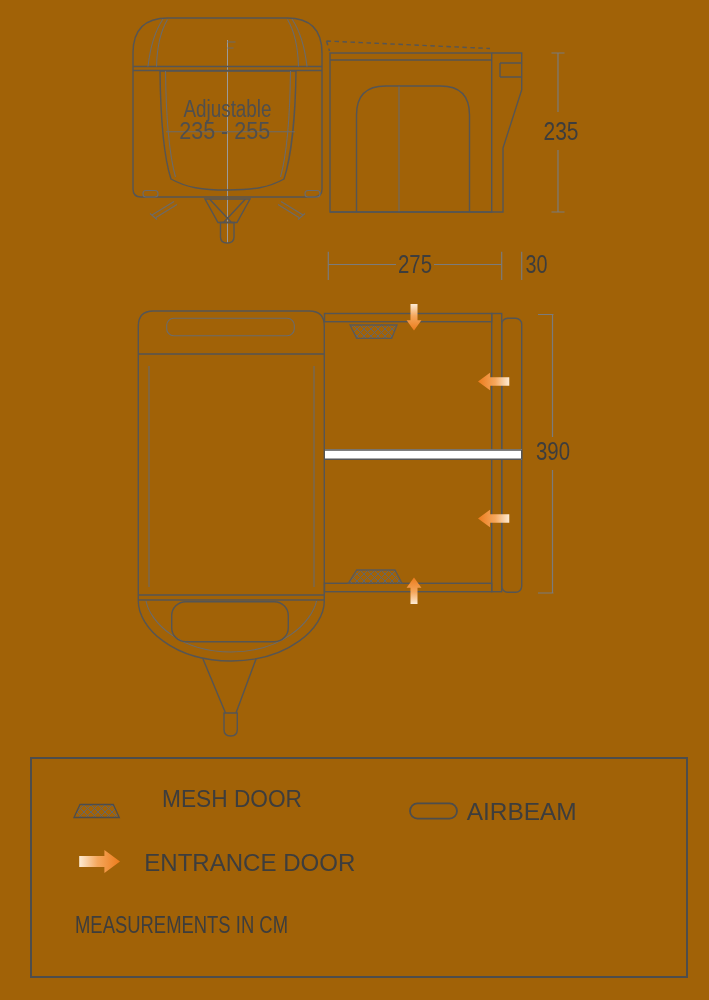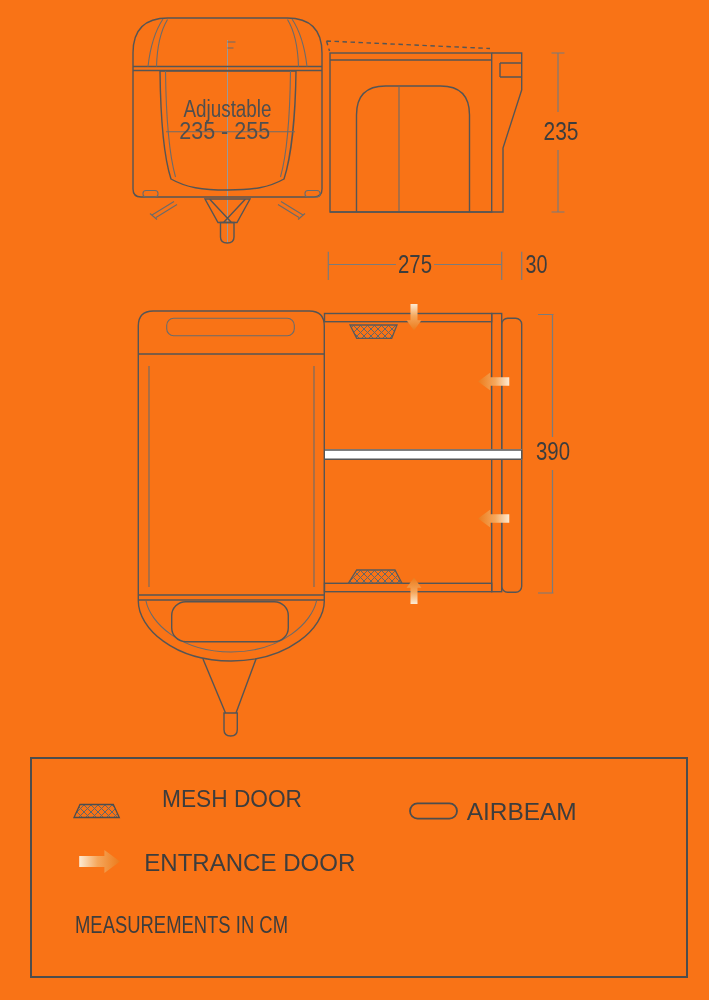--- a/index.html
+++ b/index.html
@@ -1,16 +1,16 @@
 <!DOCTYPE html>
 <html style="--text: #3d3d3d; --accent: #ed7d1f;"><head>
 <meta charset="utf-8">
 <style>
   html,body{margin:0;padding:0;background:#fff;}
-  #page{width:709px;height:1000px;position:relative;background:#f97316;overflow:hidden;}
+  #page{width:709px;height:1000px;position:relative;background:#a16207;overflow:hidden;}
   svg{display:block;}
   text{font-family:"Liberation Sans",sans-serif;fill:var(--text,#3d3d3d);}
   .lbl{font-size:23px;fill:#4f4f4f;}
   .dim{font-size:25px;}
   .legend-lbl{font-size:24px;}
   .outline{stroke:#555555;stroke-width:1.4;fill:none;}
   .outline2{stroke:#6b6b6b;stroke-width:1.1;fill:none;}
   .thin{stroke:#9a9a9a;stroke-width:1;fill:none;}
   .dimline{stroke:#7b7b7b;stroke-width:1.2;fill:none;}
   .whitefill{fill:#ffffff;}

